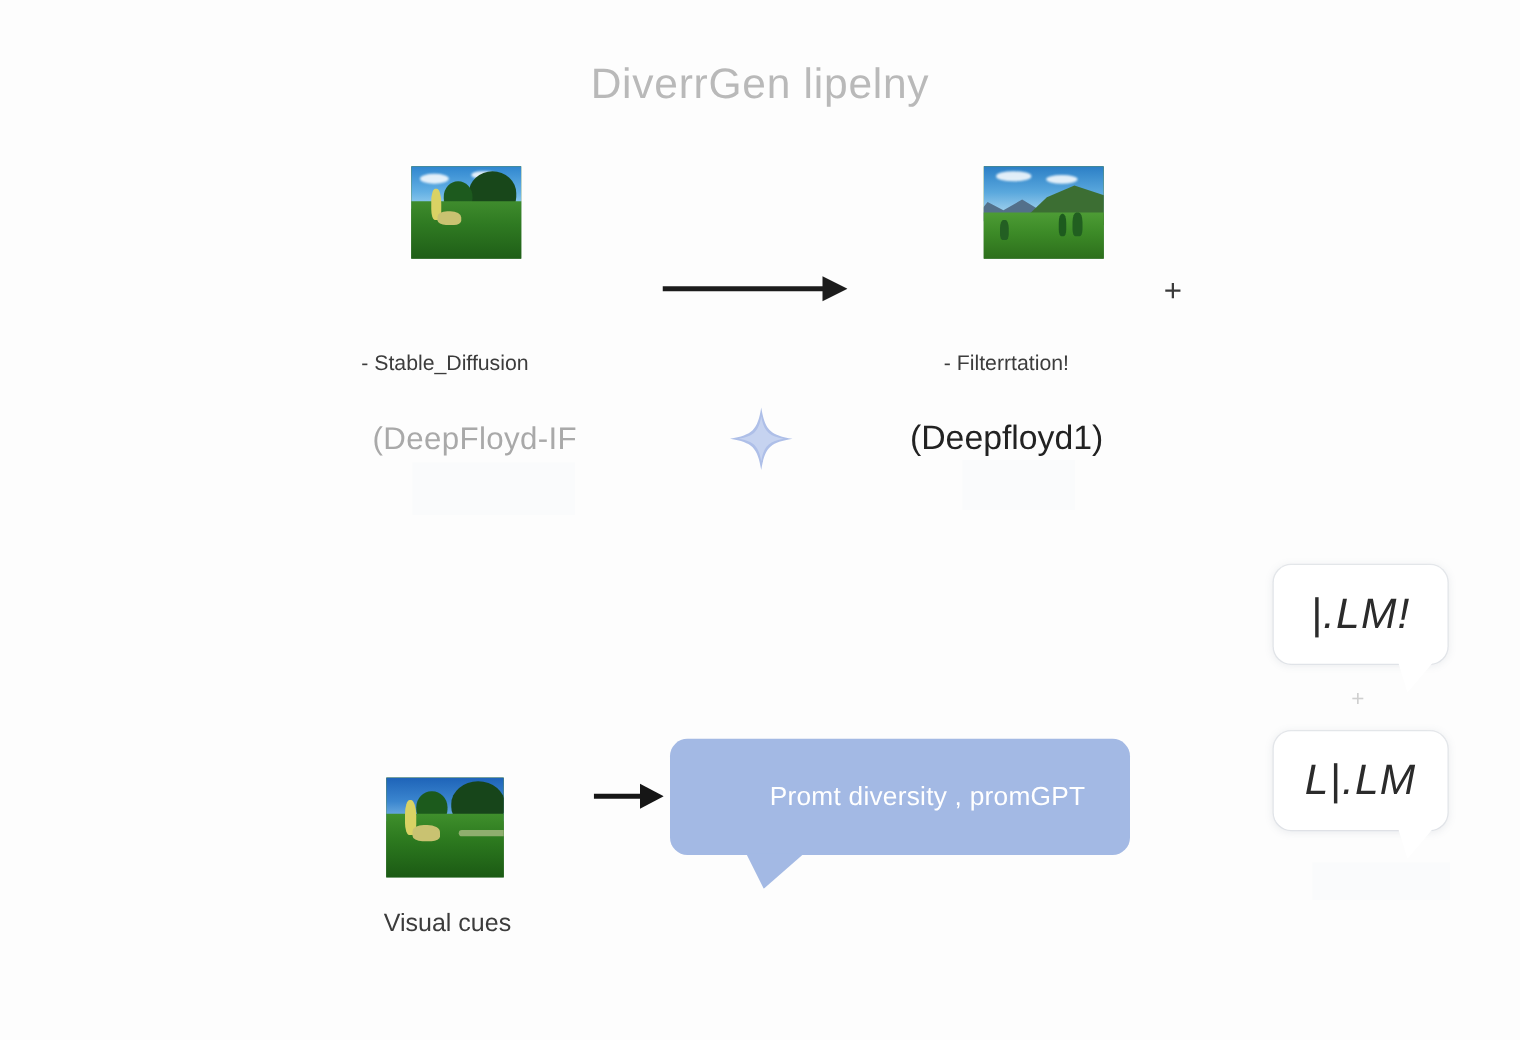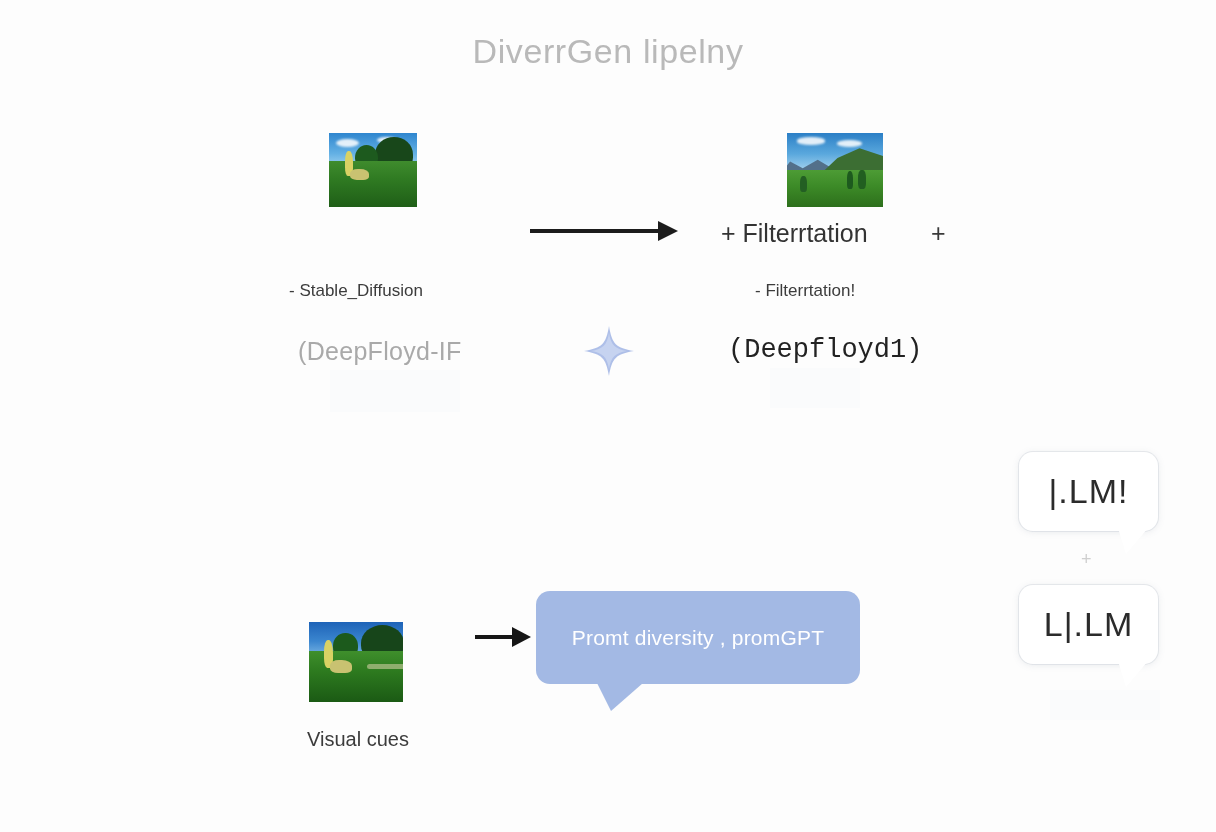--- a/index.html
+++ b/index.html
@@ -19,21 +19,21 @@
   .canvas {
     position: relative;
     width: 1216px;
     height: 832px;
   }
 
   
   .title {
     position: absolute;
     left: 0;
-    top: 32px;
+    top: 48px;
     width: 1216px;
     text-align: center;
     font-size: 34px;
     font-weight: 300;
     letter-spacing: 0.6px;
     color: #b9b9b9;
     white-space: nowrap;
   }
 
   
@@ -107,21 +107,21 @@
     font-size: 25px;
     font-weight: 300;
     color: #a9a9a9;
     white-space: nowrap;
     letter-spacing: 0.3px;
   }
   #paren-left { left: 298px; top: 337px; text-align: right; }
 
   .paren-label-serif {
     position: absolute;
-    font-family: Liberation Mono, monospace;
+    font-family: Liberation Sans, sans-serif;
     font-size: 27px;
     color: #222222;
     white-space: nowrap;
     text-align: right;
   }
   #paren-right { left: 728px; top: 335px; }
 
   
   #arrow-main {
     position: absolute;
@@ -152,20 +152,21 @@
     position: absolute;
     left: 536px;
     top: 591px;
     width: 324px;
     height: 93px;
     background: #a3b9e4;
     border-radius: 14px;
     display: flex;
     align-items: center;
     justify-content: center;
+    padding-left: 44px;
   }
   #prompt-bubble .bubble-text {
     color: #ffffff;
     font-size: 21px;
     font-weight: 400;
     letter-spacing: 0.2px;
     white-space: nowrap;
   }
   #prompt-bubble-tail {
     position: absolute;
@@ -194,20 +195,21 @@
     display: flex;
     align-items: center;
     justify-content: center;
   }
   .llm-card .llm-text {
     font-size: 34px;
     font-weight: 400;
     color: #2b2b2b;
     letter-spacing: 1px;
     white-space: nowrap;
+    font-style: italic;
   }
   #llm-card-1 { left: 1019px; top: 452px; width: 139px; height: 79px; }
   #llm-card-2 { left: 1019px; top: 585px; width: 139px; height: 79px; }
   .llm-tail {
     position: absolute;
     width: 30px;
     height: 26px;
   }
   #llm-tail-1 { left: 1118px; top: 528px; }
   #llm-tail-2 { left: 1118px; top: 661px; }
@@ -253,21 +255,20 @@
     <div class="cloud" style="left:10%; top:6%; width:30%; height:10%;"></div>
     <div class="cloud" style="left:52%; top:10%; width:26%; height:9%;"></div>
     <div class="ridge" style="left:-10%; top:34%; width:60%; height:26%; background:#53708a; clip-path:polygon(0 100%, 22% 18%, 44% 52%, 70% 8%, 100% 62%, 100% 100%);"></div>
     <div class="ridge" style="left:28%; top:18%; width:82%; height:46%; background:#3c6e33; clip-path:polygon(0 100%, 30% 34%, 58% 6%, 100% 38%, 100% 100%);"></div>
     <div class="ground" style="top:50%; height:50%; background:linear-gradient(#4d9c35 0%, #3c8a27 45%, #2d6f1c 100%);"></div>
     <div class="tree" style="left:62%; top:52%; width:7%; height:24%; border-radius:40% 40% 30% 30%; background:#1d5a1e;"></div>
     <div class="tree" style="left:74%; top:50%; width:8%; height:26%; border-radius:40% 40% 30% 30%; background:#215f20;"></div>
     <div class="tree" style="left:14%; top:58%; width:7%; height:22%; border-radius:40% 40% 30% 30%; background:#235f23;"></div>
   </div>
 
-  <div class="row1-label" id="label-filter">+ Filterrtation</div>
   <div id="plus-trailing">+</div>
 
   <div class="sub-label" id="sub-stable">- Stable_Diffusion</div>
   <div class="sub-label" id="sub-aug">- Filterrtation!</div>
 
   <div class="paren-label-sans" id="paren-left">(DeepFloyd-IF</div>
   <div class="paren-label-serif" id="paren-right">(Deepfloyd1)</div>
 
   <svg id="arrow-main" viewBox="0 0 148 26">
     <line x1="0" y1="13" x2="131" y2="13" stroke="#1c1c1c" stroke-width="4"></line>

